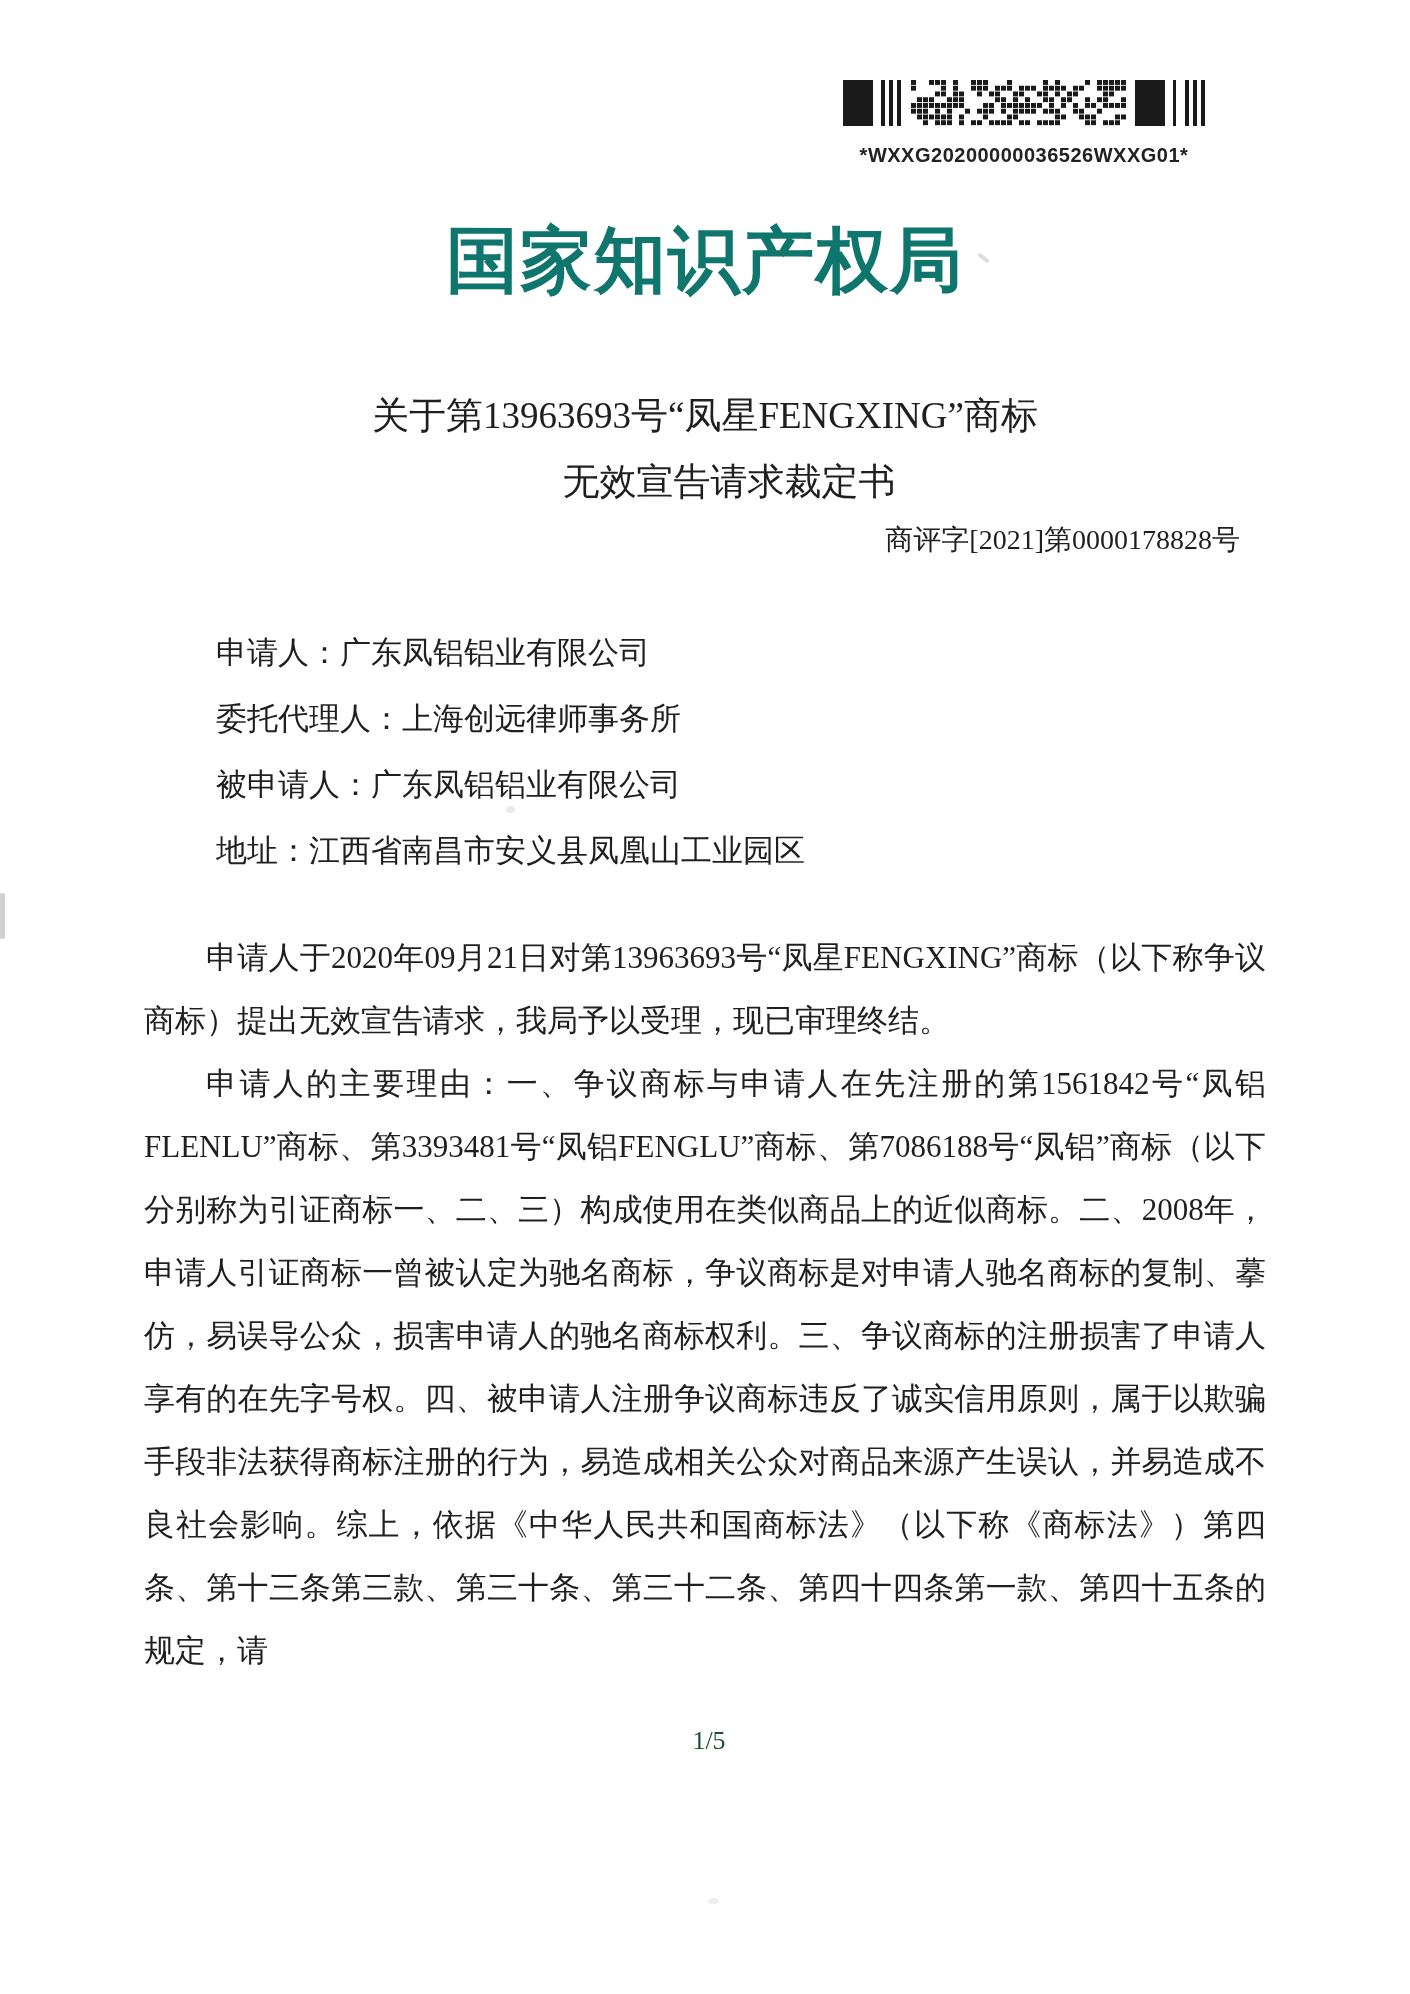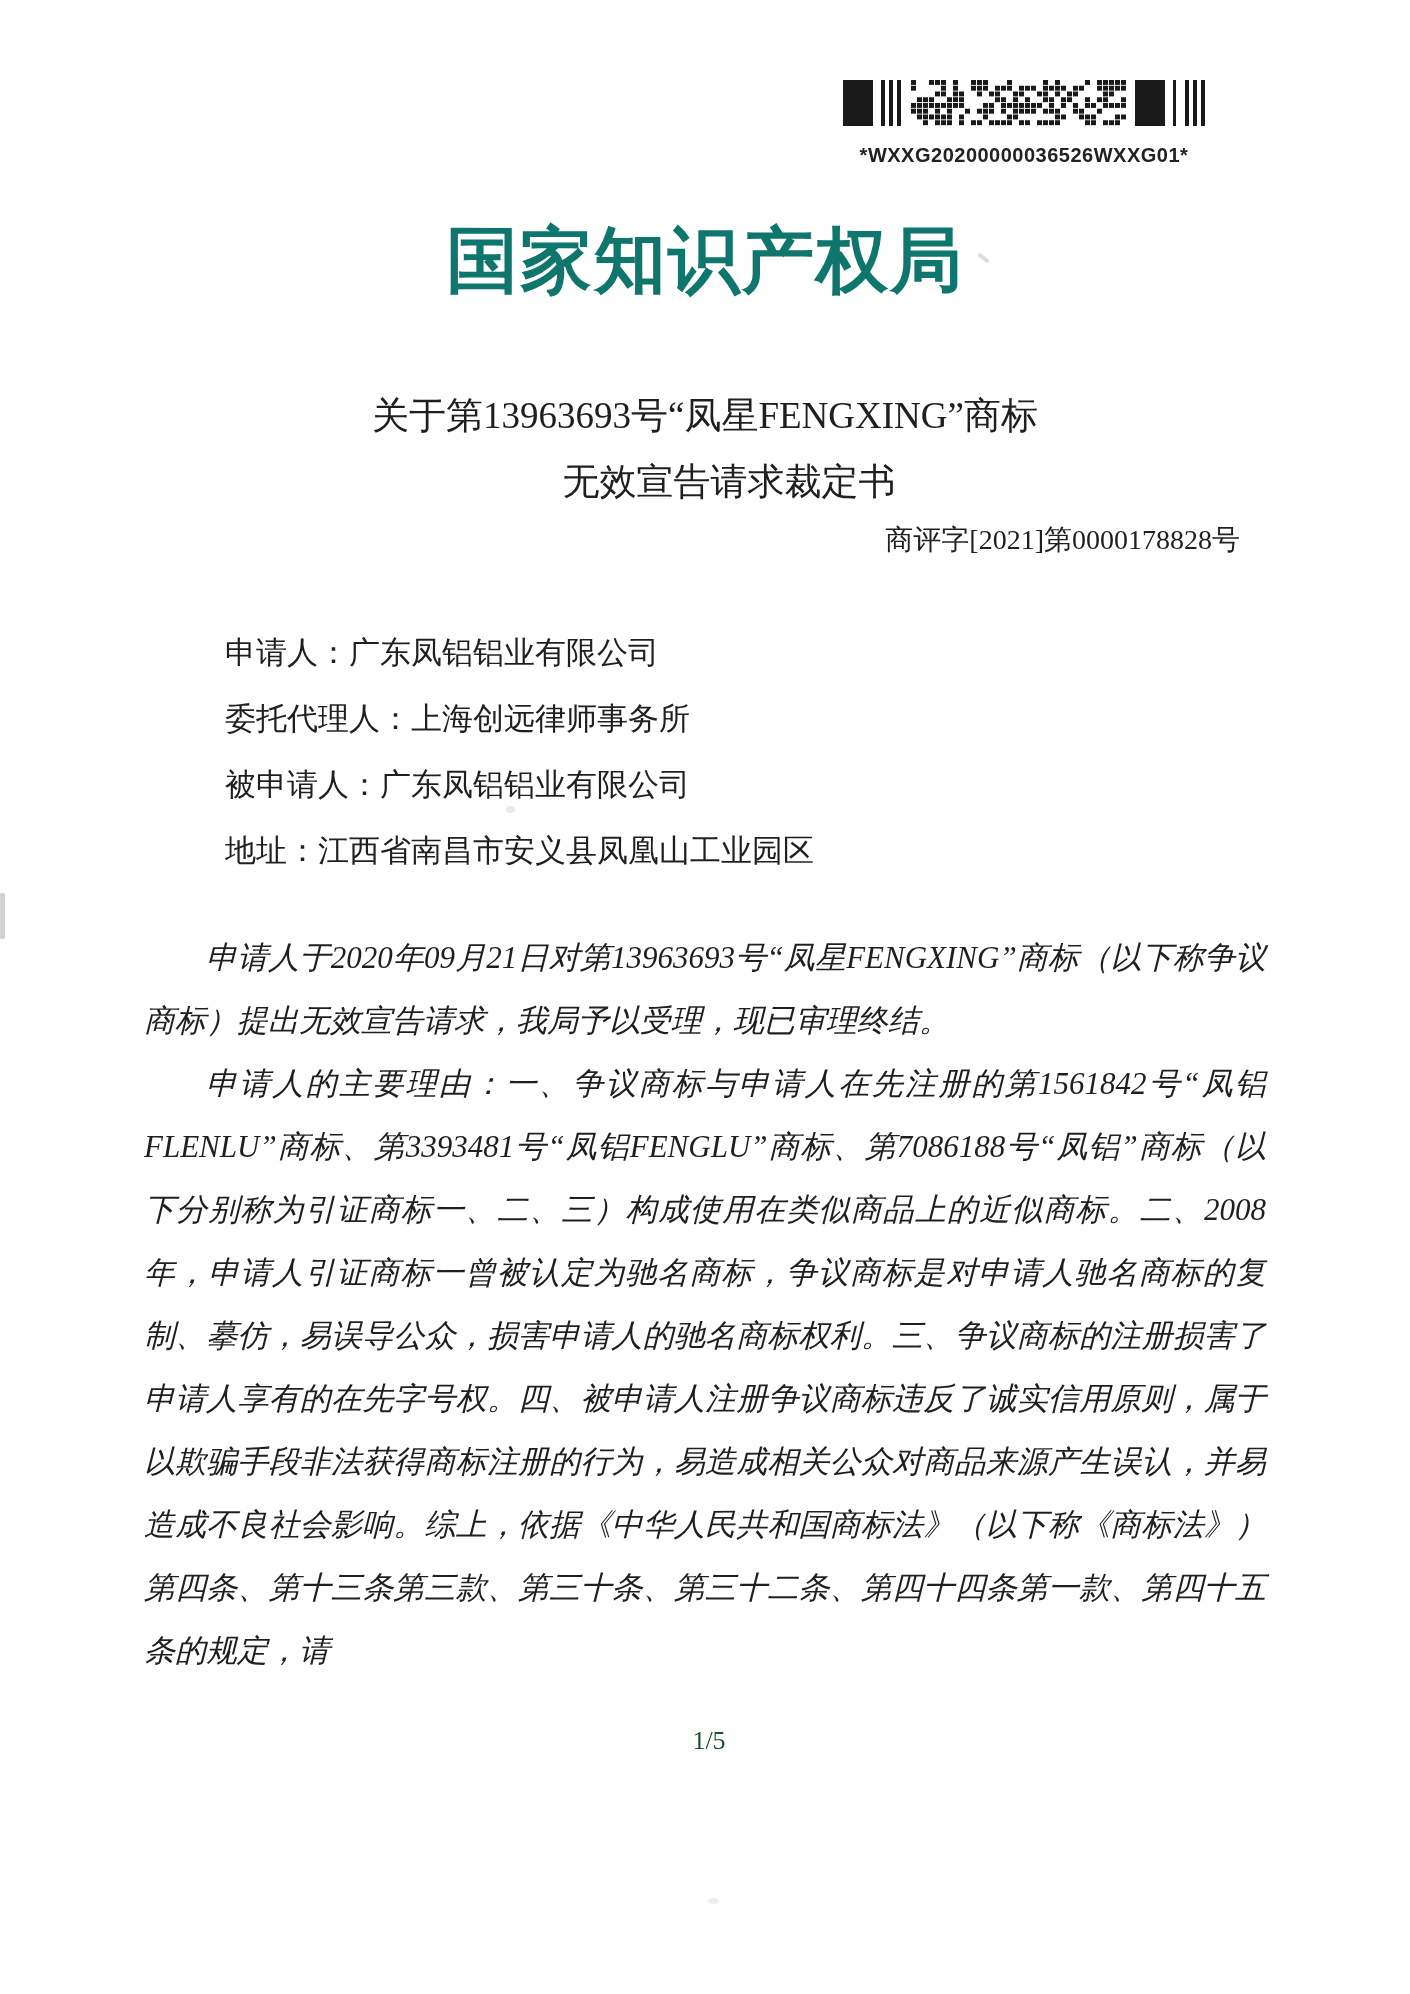--- a/index.html
+++ b/index.html
@@ -78,33 +78,32 @@
   }
 
   
   .parties{
     position:absolute;
     left:216px;
     top:620px;
     font-size:31px;
     line-height:66px;
   }
-  .party-line{white-space:nowrap;margin-left:9px;}
+  .party-line{white-space:nowrap;}
 
   
   .body-text{
     position:absolute;
     left:144px;
     top:926px;
     width:1122px;
     font-size:31px;
     line-height:63px;
     text-align:justify;
     text-justify:inter-ideograph;
-    font-style:italic;
   }
   .body-text p{
     margin:0;
     text-indent:2em;
   }
 
   
   .page-number{
     position:absolute;
     left:0; right:0;

